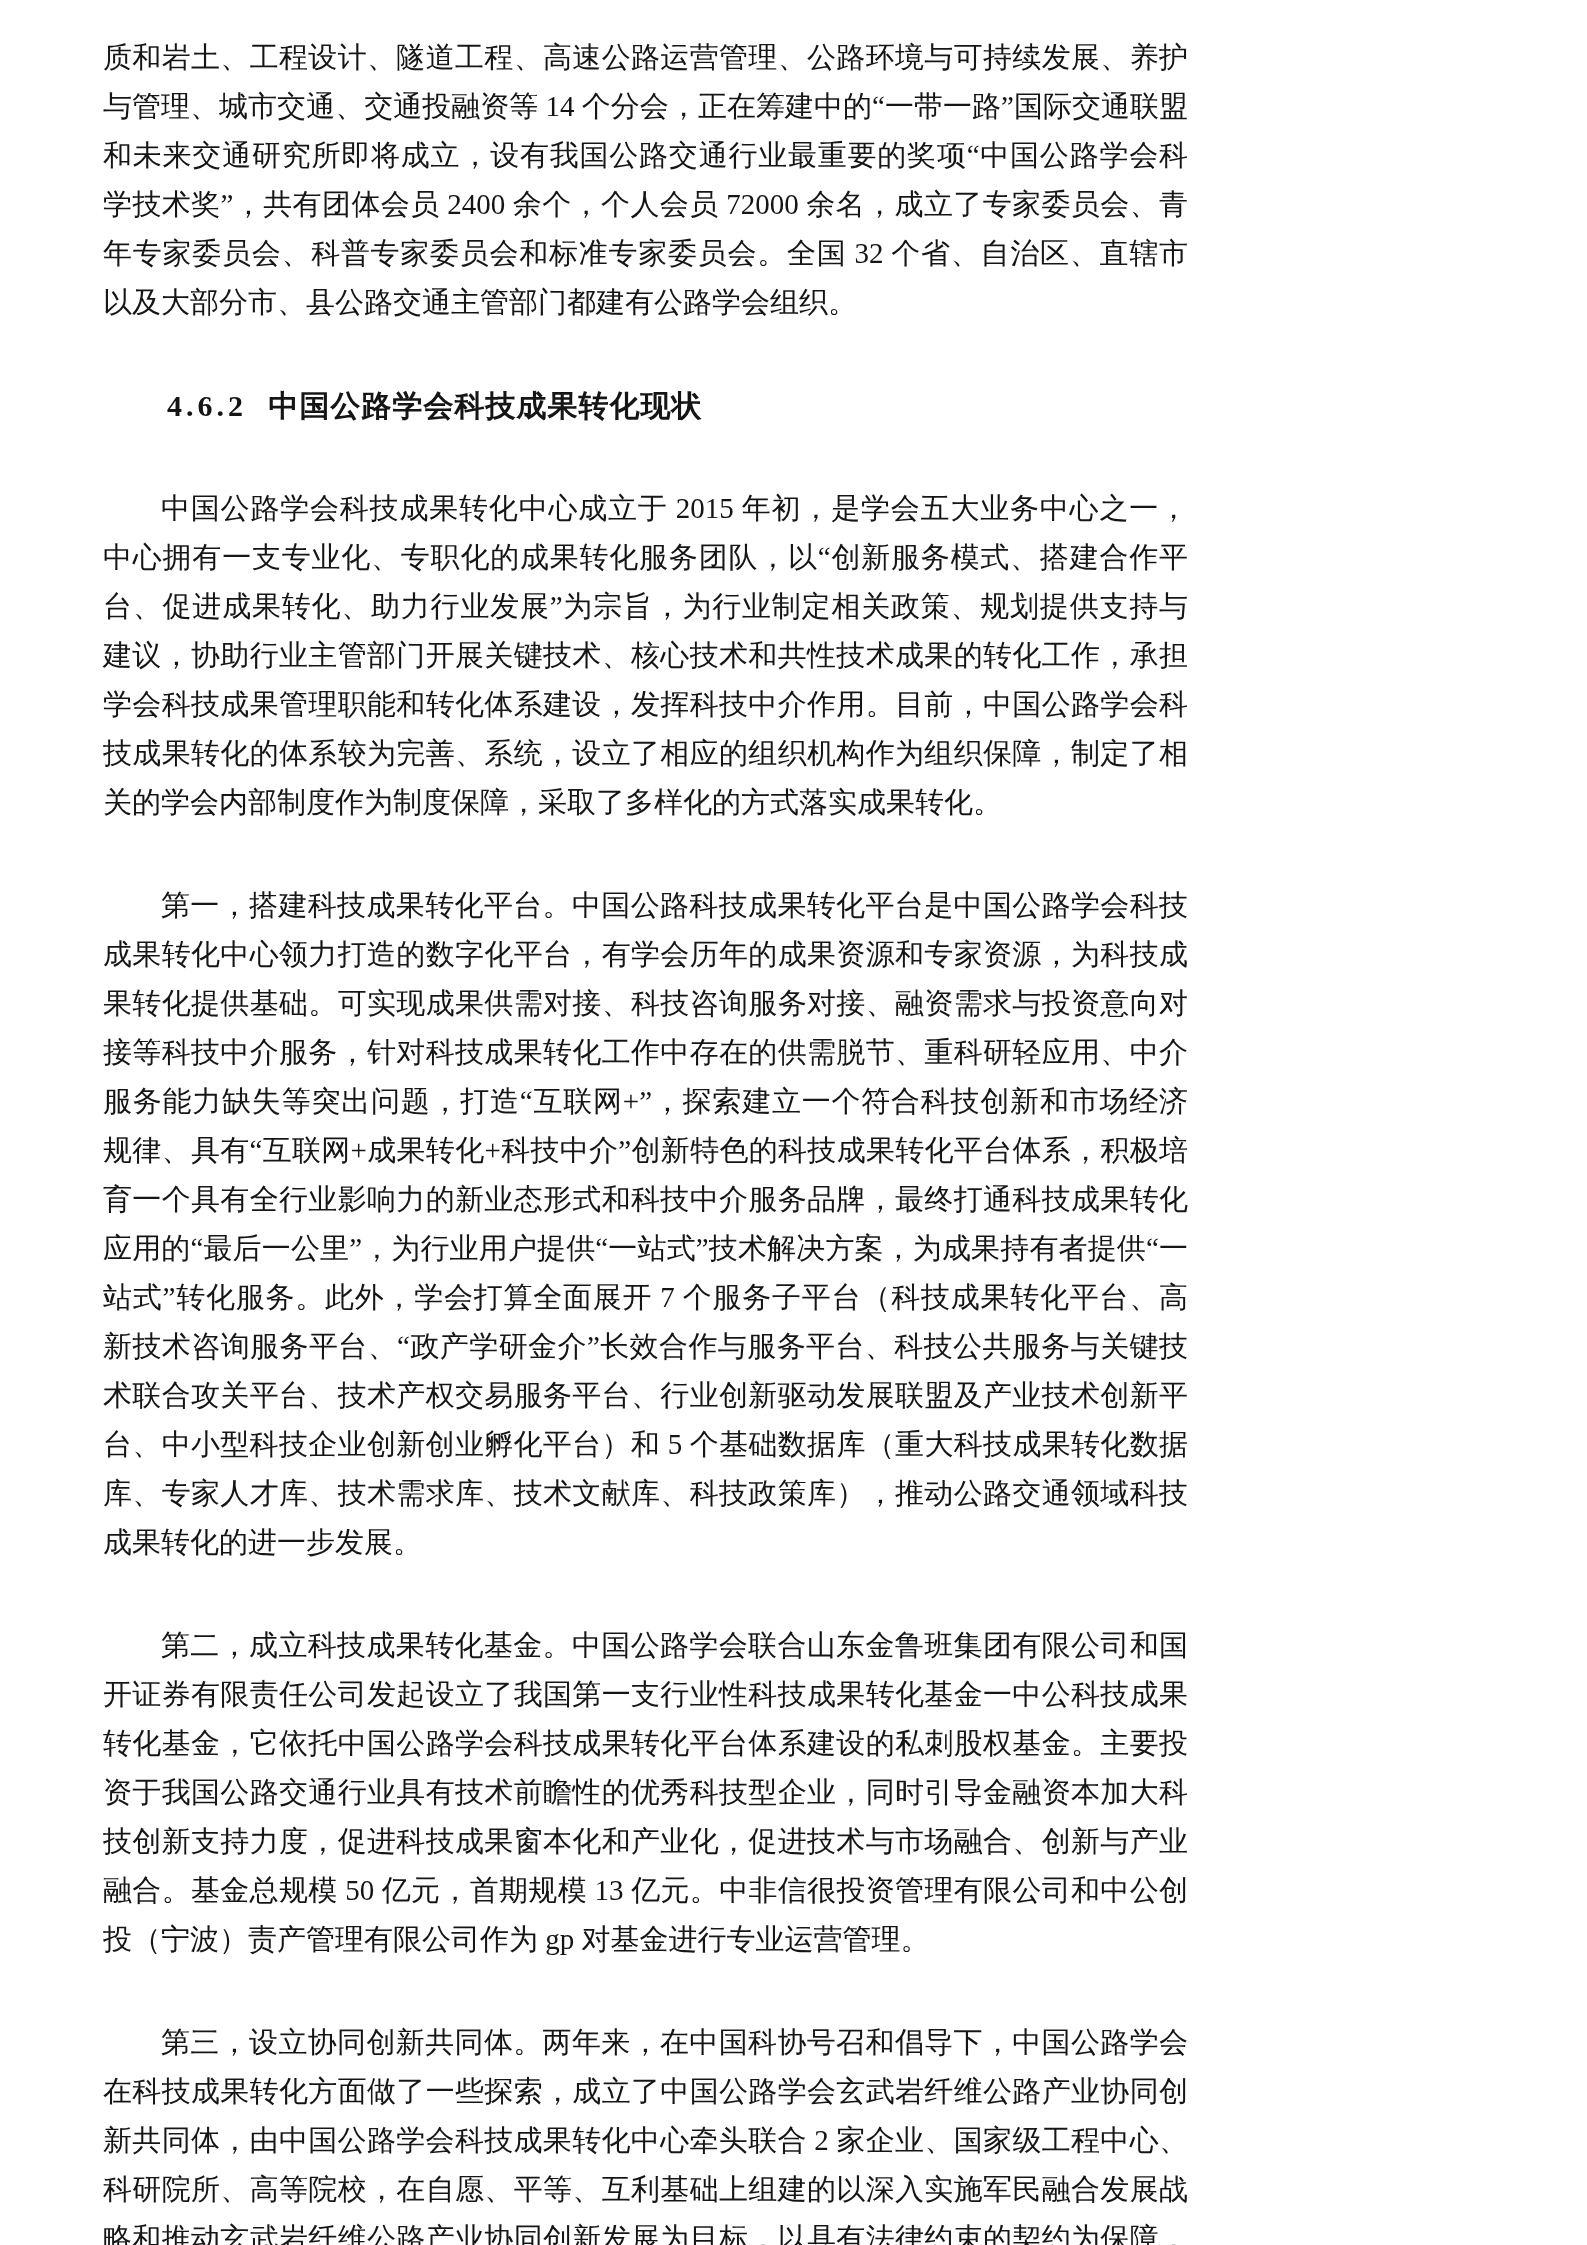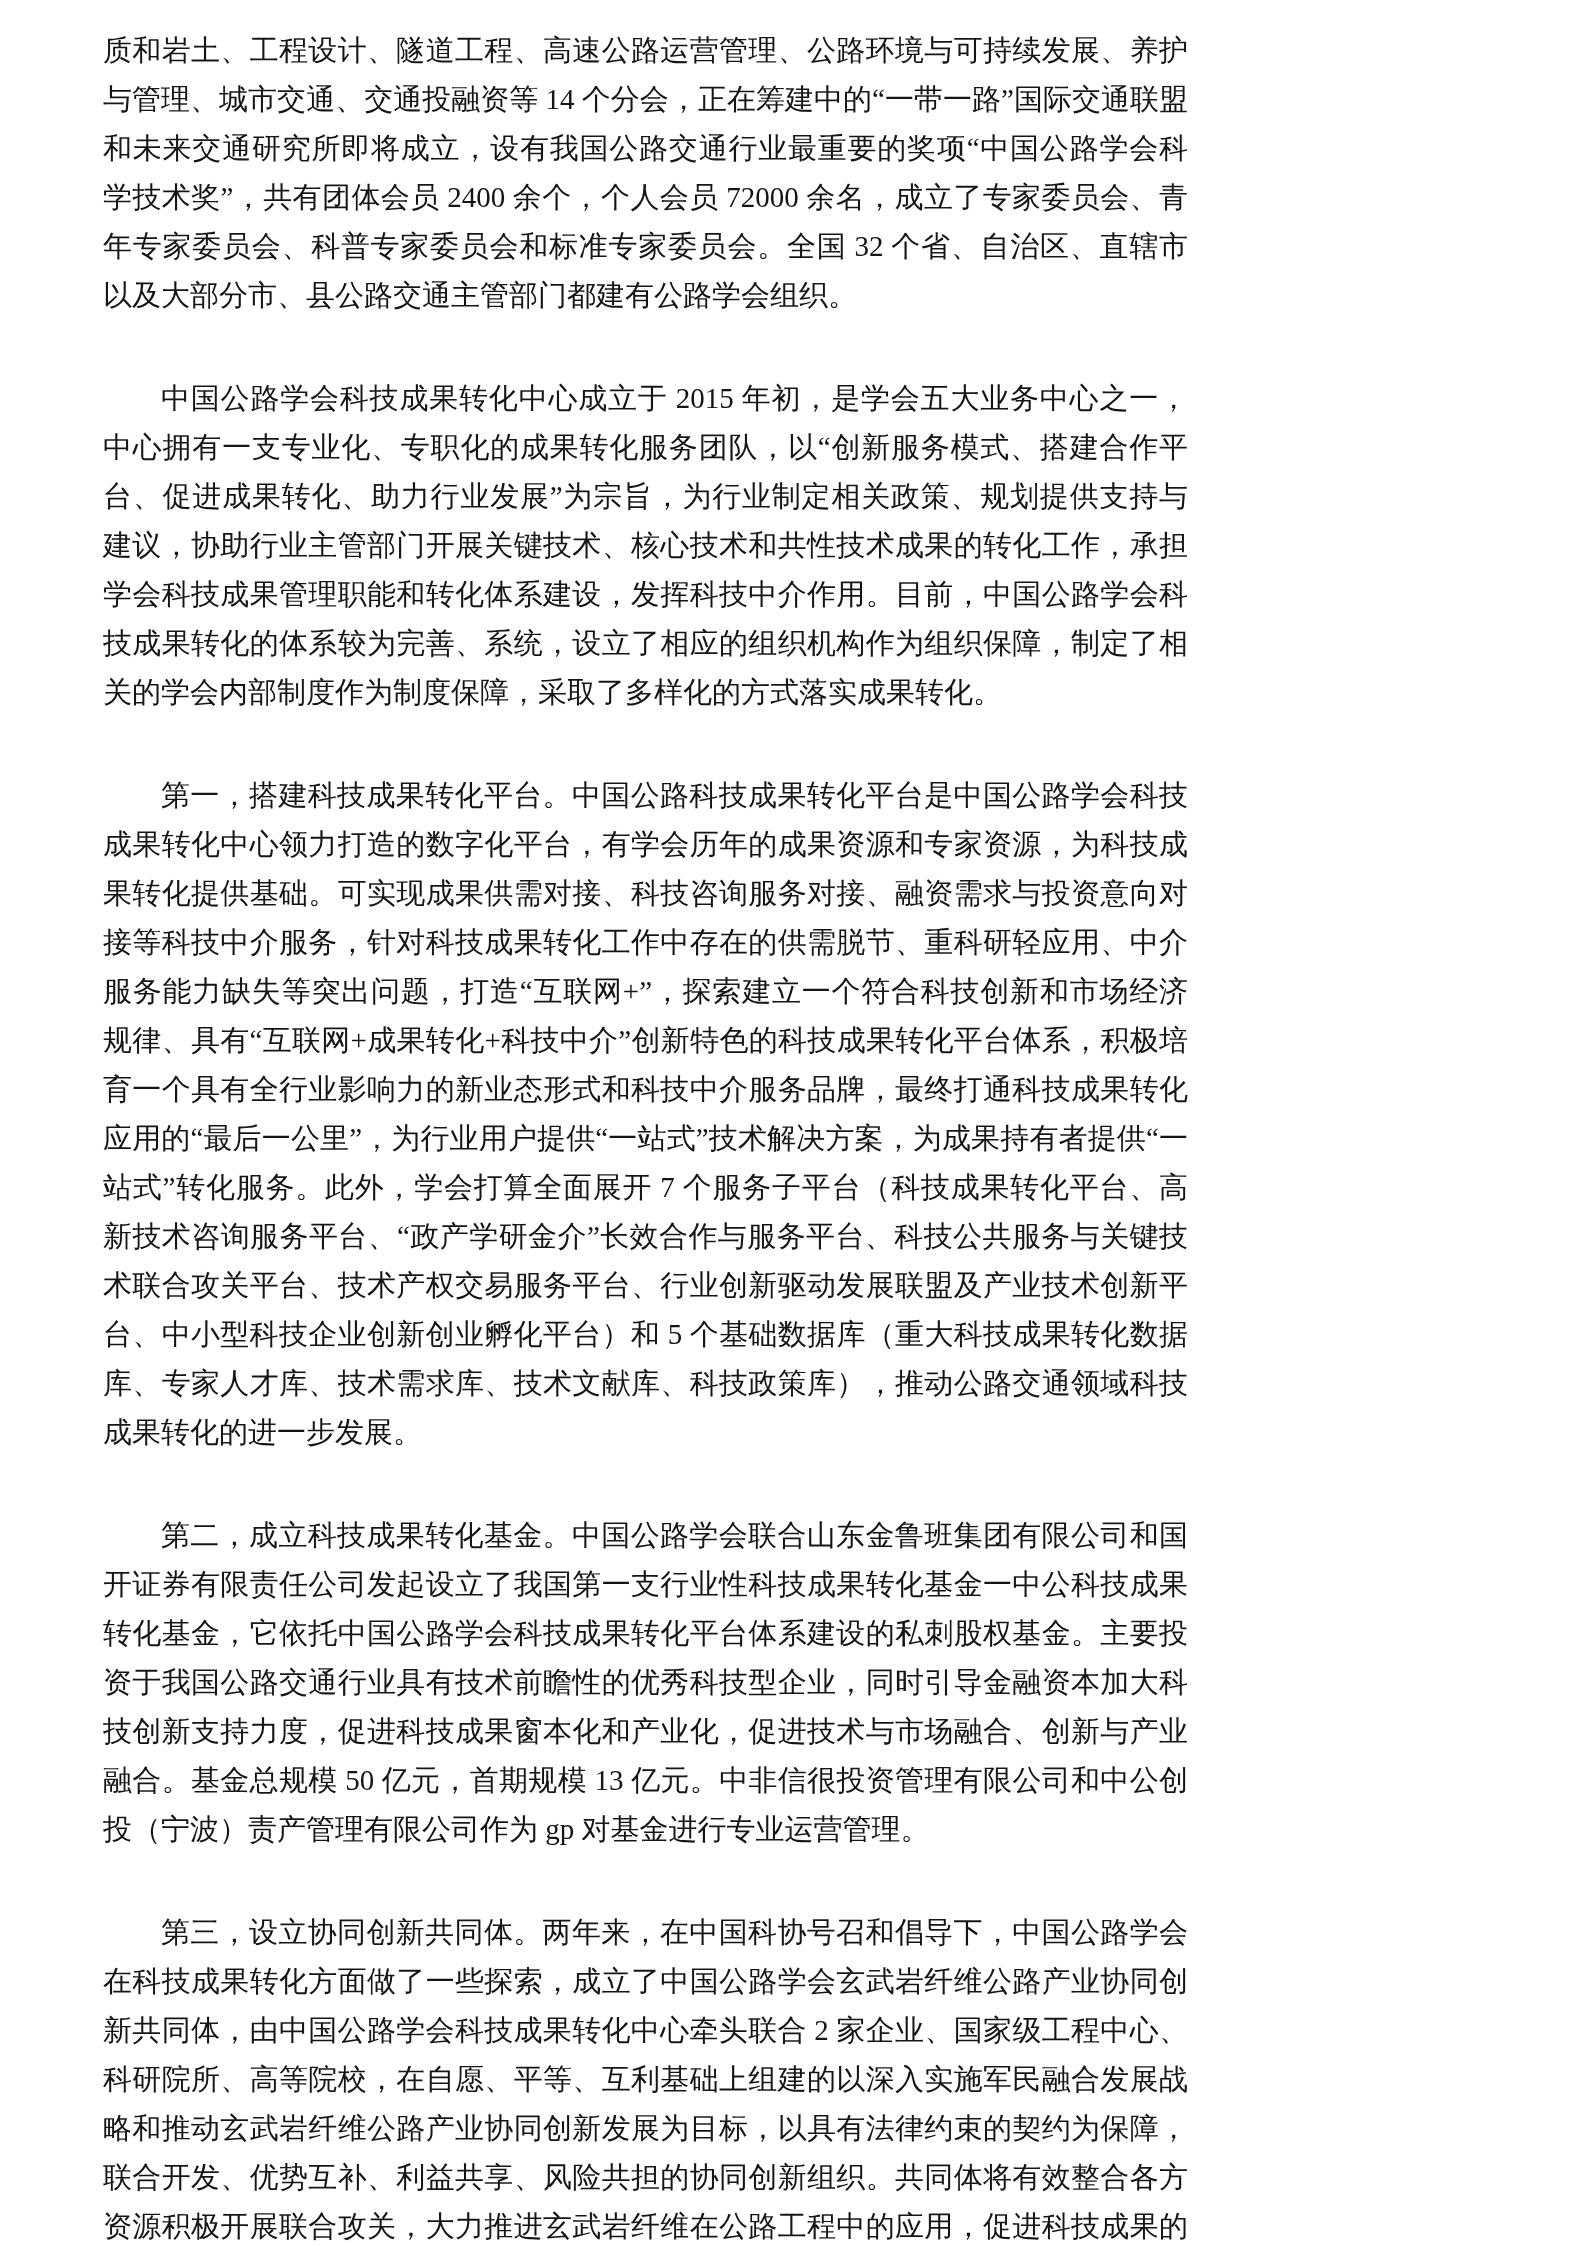--- a/index.html
+++ b/index.html
@@ -11,21 +11,21 @@
     width: 1587px;
     height: 2245px;
     overflow: hidden;
     font-family: "Liberation Serif", "DejaVu Serif", serif;
     color: #151515;
   }
   .page {
     box-sizing: border-box;
     width: 1291px;
     height: 2245px;
-    padding: 26px 103px 0 103px;
+    padding: 33px 103px 0 103px;
     background: #ffffff;
   }
   .para {
     margin: 0 0 54px 0;
     font-size: 29px;
     line-height: 49px;
     text-align: justify;
     text-indent: 2em;
     word-break: break-all;
   }
@@ -52,20 +52,24 @@
     letter-spacing: 1px;
   }
 </style>
 </head>
 <body>
 
 <div class="page">
 
   <p class="para no-indent">质和岩土、工程设计、隧道工程、高速公路运营管理、公路环境与可持续发展、养护与管理、城市交通、交通投融资等 14 个分会，正在筹建中的“一带一路”国际交通联盟和未来交通研究所即将成立，设有我国公路交通行业最重要的奖项“中国公路学会科学技术奖”，共有团体会员 2400 余个，个人会员 72000 余名，成立了专家委员会、青年专家委员会、科普专家委员会和标准专家委员会。全国 32 个省、自治区、直辖市以及大部分市、县公路交通主管部门都建有公路学会组织。</p>
 
+  <h3 class="section-heading">
+    <span class="heading-number">4.6.2</span>
+    <span class="heading-title">中国公路学会科技成果转化现状</span>
+  </h3>
 
   <p class="para">中国公路学会科技成果转化中心成立于 2015 年初，是学会五大业务中心之一，中心拥有一支专业化、专职化的成果转化服务团队，以“创新服务模式、搭建合作平台、促进成果转化、助力行业发展”为宗旨，为行业制定相关政策、规划提供支持与建议，协助行业主管部门开展关键技术、核心技术和共性技术成果的转化工作，承担学会科技成果管理职能和转化体系建设，发挥科技中介作用。目前，中国公路学会科技成果转化的体系较为完善、系统，设立了相应的组织机构作为组织保障，制定了相关的学会内部制度作为制度保障，采取了多样化的方式落实成果转化。</p>
 
   <p class="para">第一，搭建科技成果转化平台。中国公路科技成果转化平台是中国公路学会科技成果转化中心领力打造的数字化平台，有学会历年的成果资源和专家资源，为科技成果转化提供基础。可实现成果供需对接、科技咨询服务对接、融资需求与投资意向对接等科技中介服务，针对科技成果转化工作中存在的供需脱节、重科研轻应用、中介服务能力缺失等突出问题，打造“互联网+”，探索建立一个符合科技创新和市场经济规律、具有“互联网+成果转化+科技中介”创新特色的科技成果转化平台体系，积极培育一个具有全行业影响力的新业态形式和科技中介服务品牌，最终打通科技成果转化应用的“最后一公里”，为行业用户提供“一站式”技术解决方案，为成果持有者提供“一站式”转化服务。此外，学会打算全面展开 7 个服务子平台（科技成果转化平台、高新技术咨询服务平台、“政产学研金介”长效合作与服务平台、科技公共服务与关键技术联合攻关平台、技术产权交易服务平台、行业创新驱动发展联盟及产业技术创新平台、中小型科技企业创新创业孵化平台）和 5 个基础数据库（重大科技成果转化数据库、专家人才库、技术需求库、技术文献库、科技政策库），推动公路交通领域科技成果转化的进一步发展。</p>
 
   <p class="para">第二，成立科技成果转化基金。中国公路学会联合山东金鲁班集团有限公司和国开证券有限责任公司发起设立了我国第一支行业性科技成果转化基金一中公科技成果转化基金，它依托中国公路学会科技成果转化平台体系建设的私刺股权基金。主要投资于我国公路交通行业具有技术前瞻性的优秀科技型企业，同时引导金融资本加大科技创新支持力度，促进科技成果窗本化和产业化，促进技术与市场融合、创新与产业融合。基金总规模 50 亿元，首期规模 13 亿元。中非信很投资管理有限公司和中公创投（宁波）责产管理有限公司作为 gp 对基金进行专业运营管理。</p>
 
   <p class="para">第三，设立协同创新共同体。两年来，在中国科协号召和倡导下，中国公路学会在科技成果转化方面做了一些探索，成立了中国公路学会玄武岩纤维公路产业协同创新共同体，由中国公路学会科技成果转化中心牵头联合 2 家企业、国家级工程中心、科研院所、高等院校，在自愿、平等、互利基础上组建的以深入实施军民融合发展战略和推动玄武岩纤维公路产业协同创新发展为目标，以具有法律约束的契约为保障，联合开发、优势互补、利益共享、风险共担的协同创新组织。共同体将有效整合各方资源积极开展联合攻关，大力推进玄武岩纤维在公路工程中的应用，促进科技成果的转化应用，集中力量实现技术创新和产业升级。</p>
 
 

